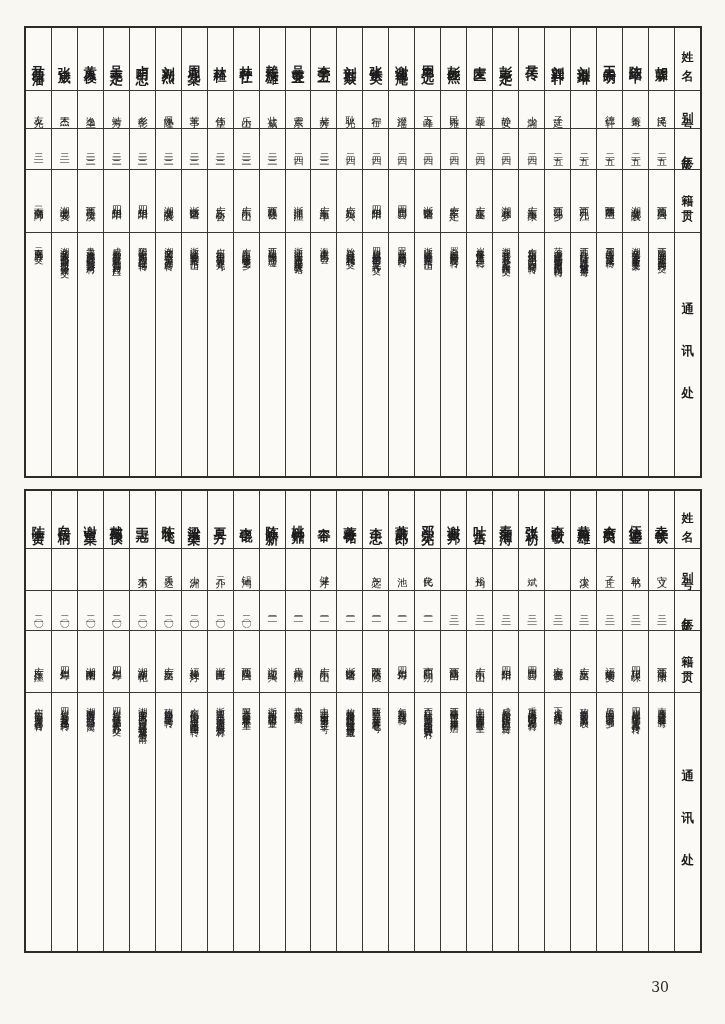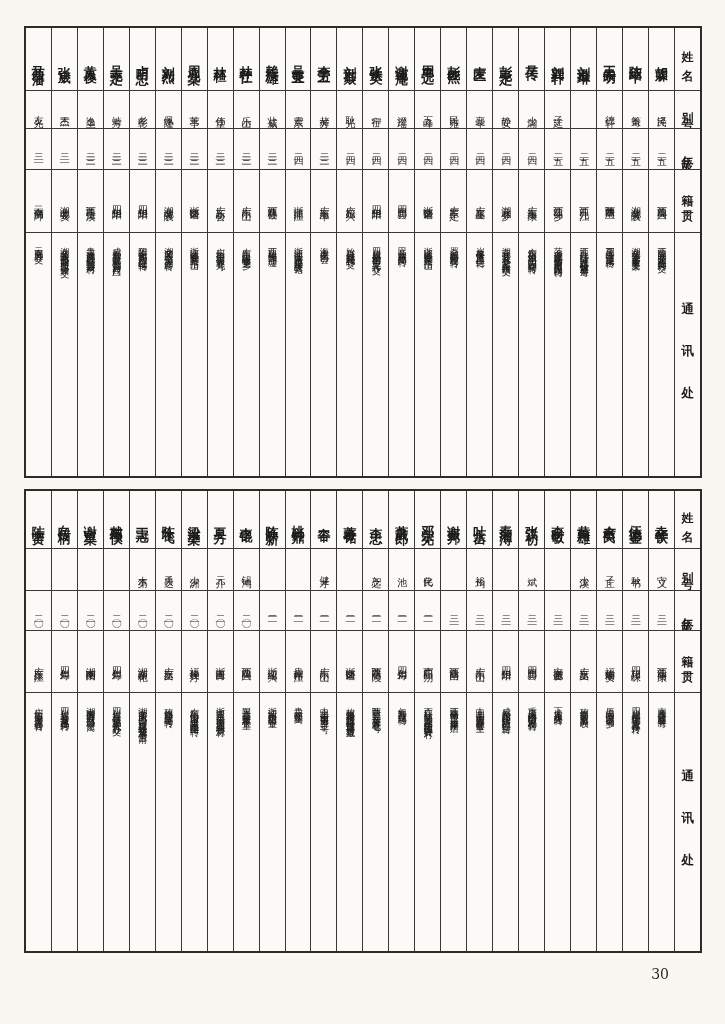--- a/index.html
+++ b/index.html
@@ -24,21 +24,21 @@
   .age   .vt{font-size:10px;letter-spacing:3px;}
   .origin.cell .vt{font-size:10px;letter-spacing:1.5px;}
   .addr  .vt{font-size:9px;letter-spacing:1.5px;}
   .hdr .vt{font-size:12px;font-weight:600;}
   .hdr-name  .vt{letter-spacing:18px;}
   .hdr-alias .vt{letter-spacing:8px;}
   .hdr-age   .vt{letter-spacing:4px;}
   .hdr-origin .vt{letter-spacing:16px;}
   .hdr-addr  .vt{letter-spacing:42px;font-size:12.5px;}
   .hdr-addr{align-items:center;padding-top:0;}
-  .page-num{position:absolute;right:56px;bottom:42px;font-family:"DejaVu Serif",serif;
+  .page-num{position:absolute;right:56px;bottom:29px;font-family:"DejaVu Serif",serif;
             font-size:14px;color:#2a2a2a;}
 </style>
 </head>
 <body>
 
 <div class="page">
 
   <div class="tbl tbl-top">
     <div class="col hdr">
       <div class="cell r-name hdr-name">

